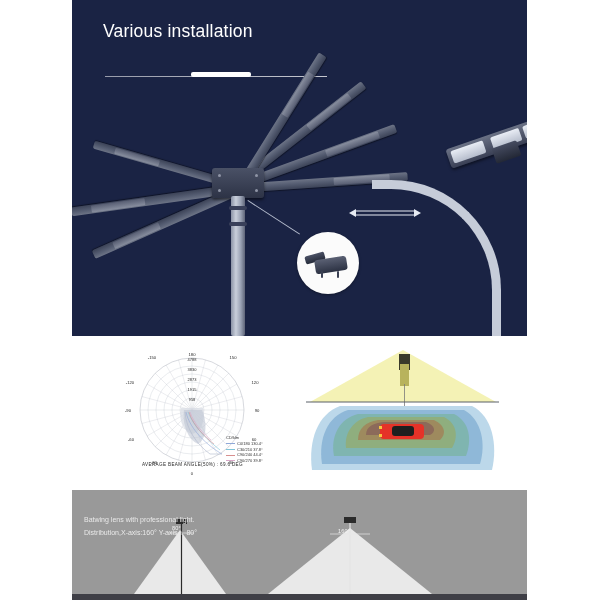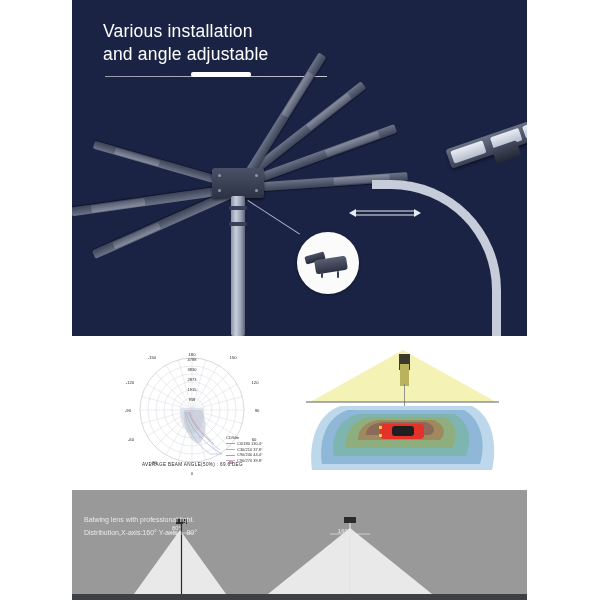--- a/index.html
+++ b/index.html
@@ -147,21 +147,20 @@
 </style>
 </head>
 <body>
 
 <div class="page">
 
   <section class="hero">
 
     <div class="hero-title">
       <div>Various installation</div>
-      <div>and angle adjustable</div>
     </div>
     <div class="title-rule"></div>
 
     <div>
       <div class="arm" style="left:164px;top:180px;width:162px;height:9px;transform:rotate(-38deg);">
         <div class="seg" style="left:92px;width:52px;"></div>
       </div>
       <div class="arm" style="left:164px;top:182px;width:170px;height:9px;transform:rotate(-20deg);">
         <div class="seg" style="left:96px;width:56px;"></div>
       </div>

